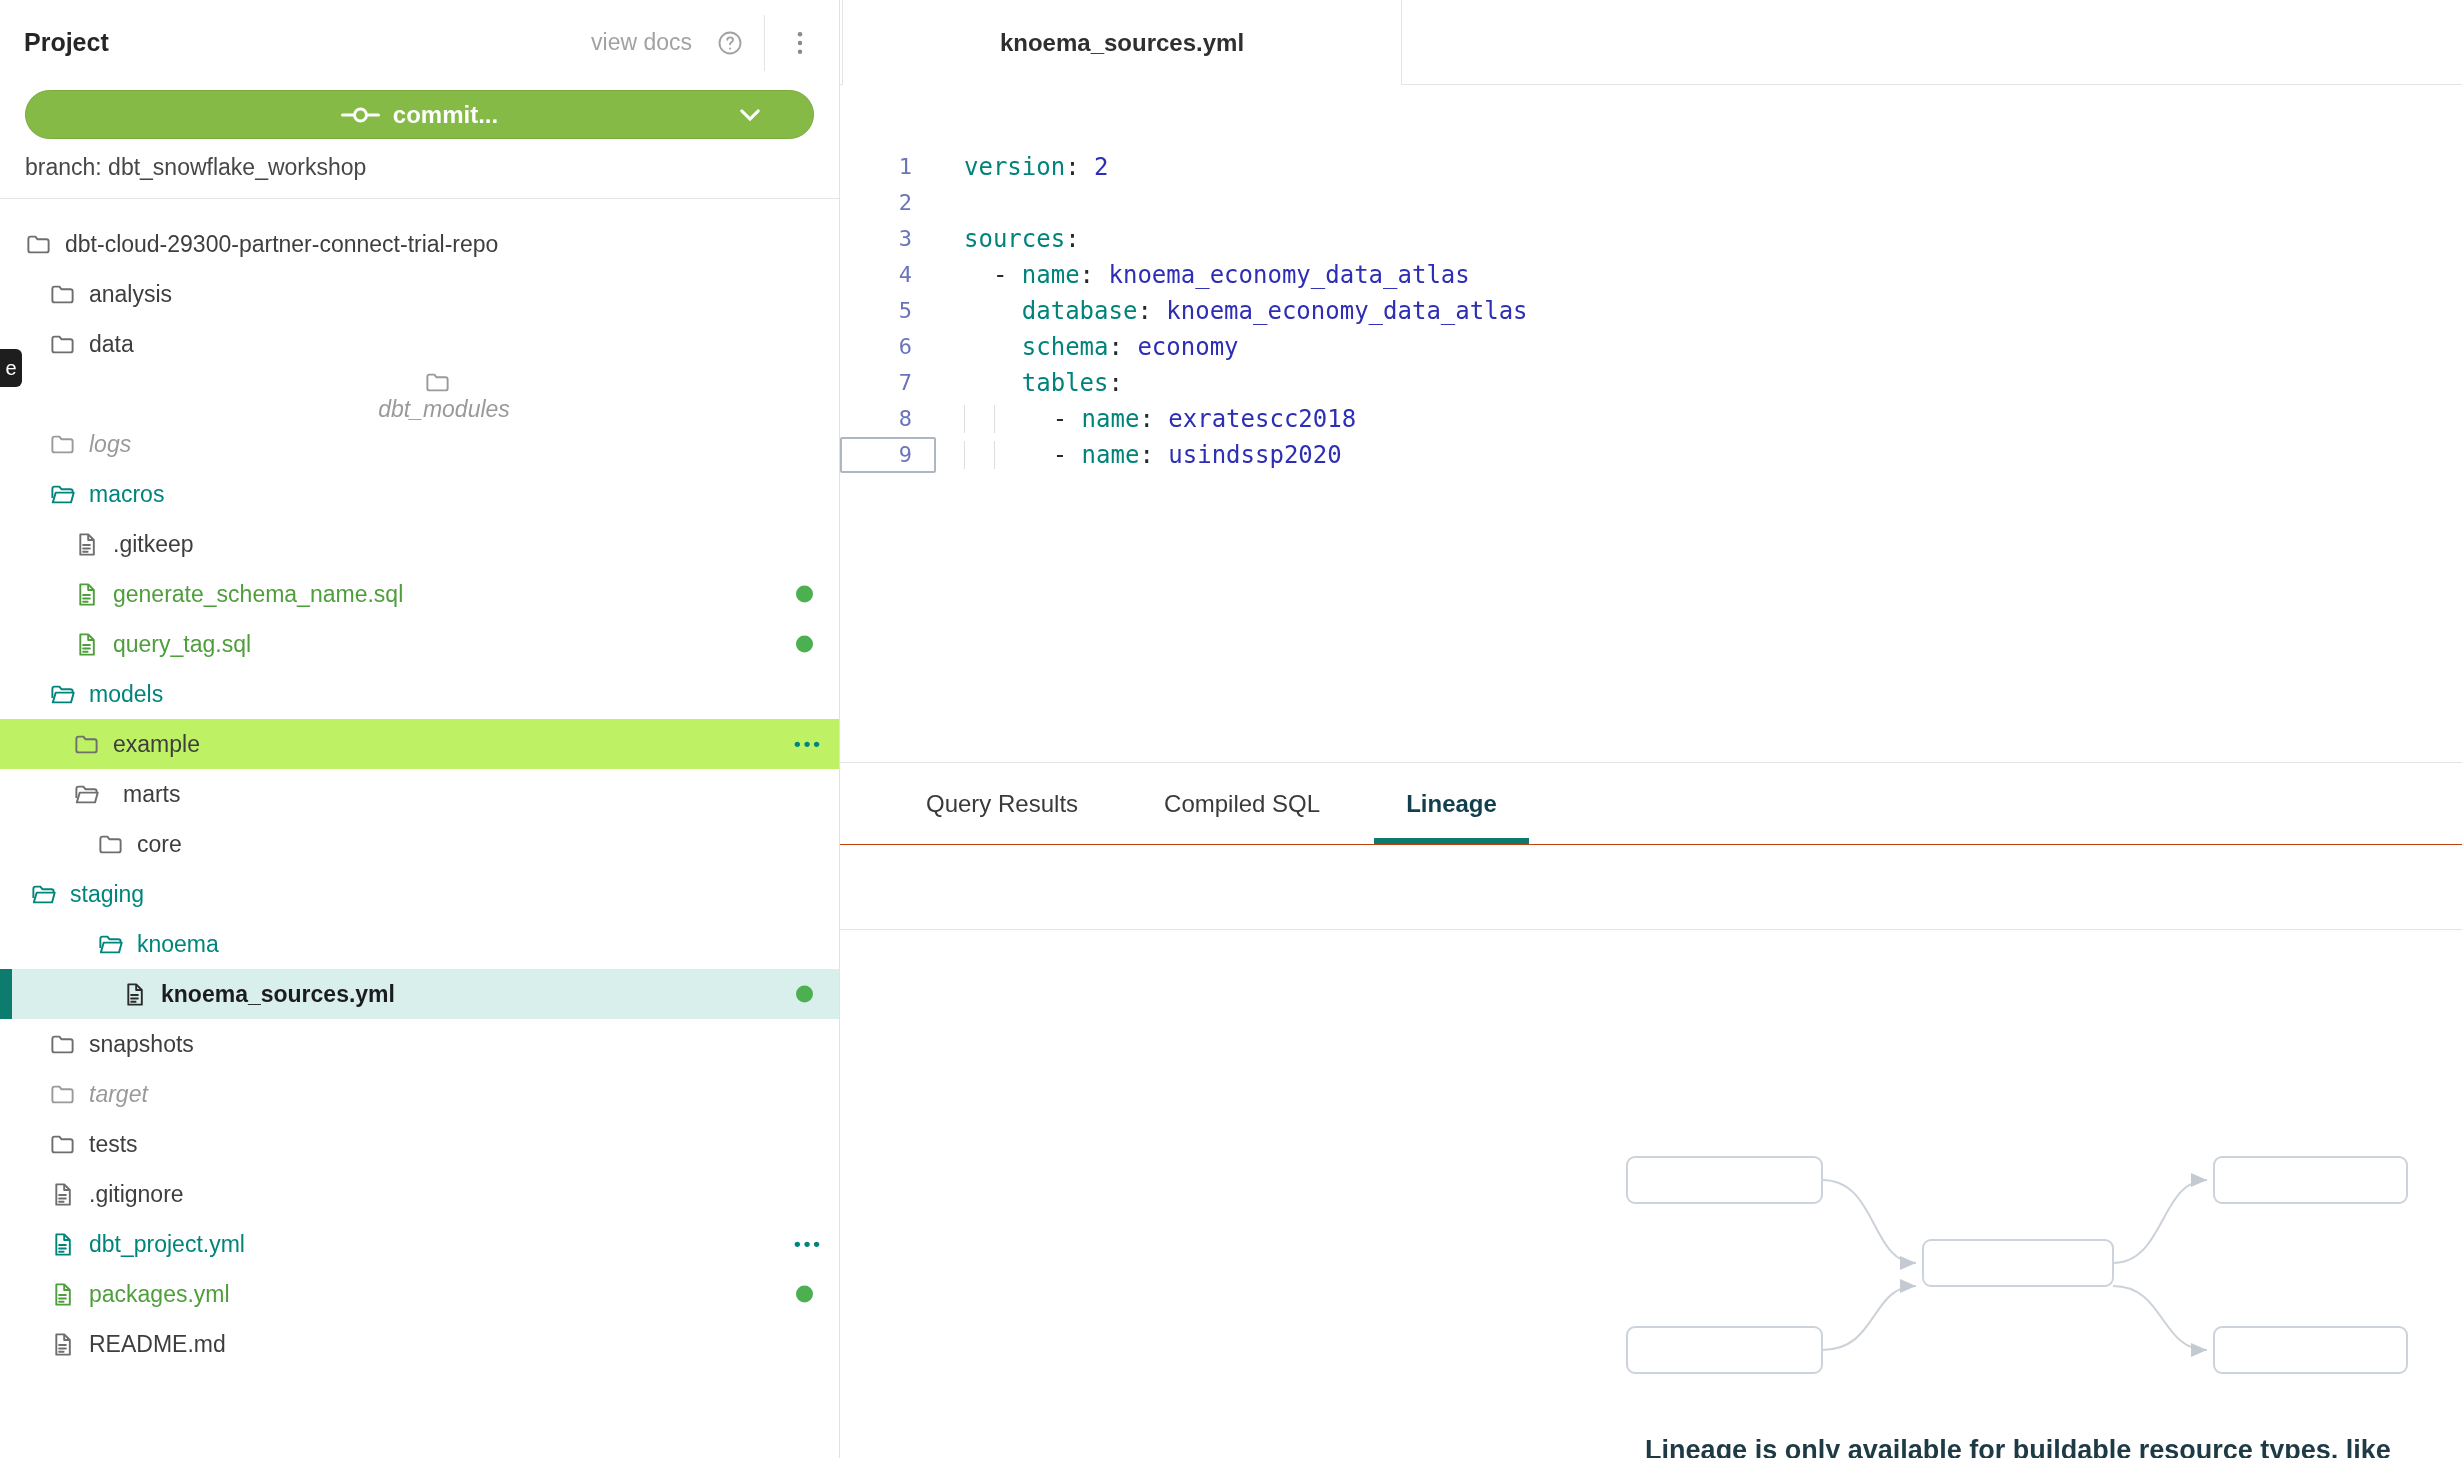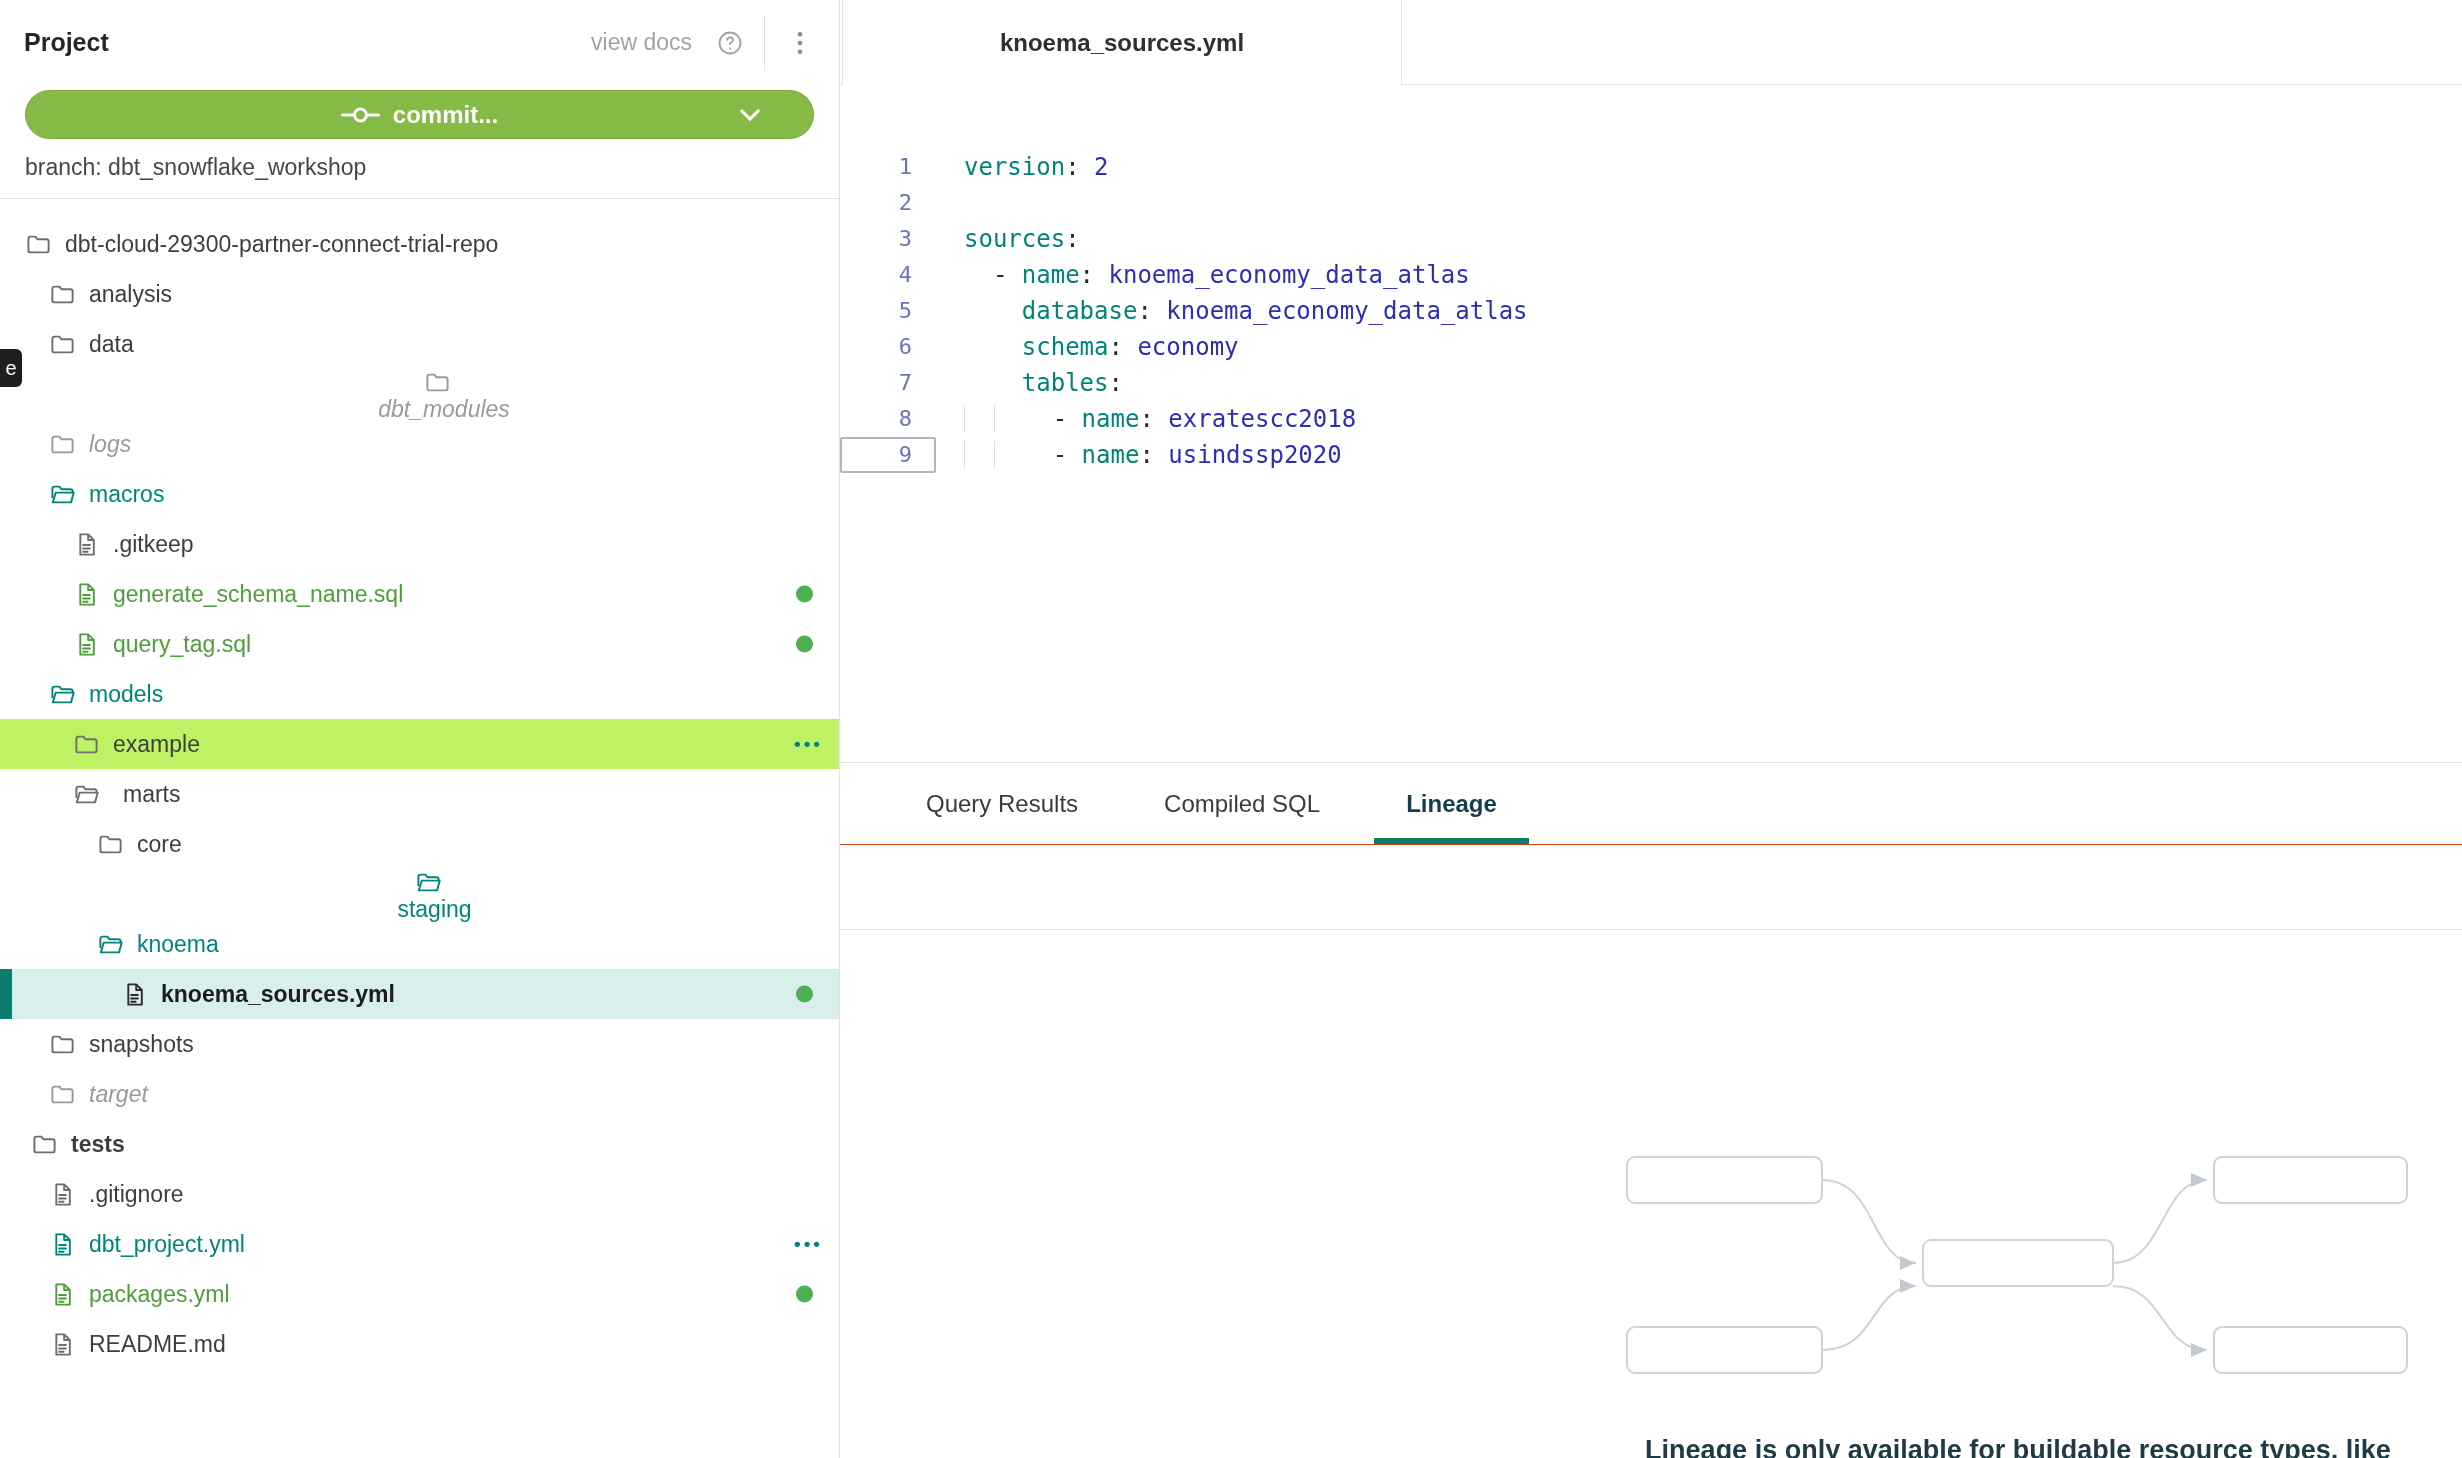--- a/index.html
+++ b/index.html
@@ -243,21 +243,21 @@
           <span class="tree-label">marts</span>
         </div>
         <div class="tree-row" style="padding-left: 97px;">
           <span class="tree-icon">
             <svg viewBox="0 0 24 24" fill="none" stroke="currentColor" stroke-width="1.7" stroke-linejoin="round">
               <path d="M3 7c0-1.1.9-2 2-2h4.2l1.8 2.3H19c1.1 0 2 .9 2 2V17c0 1.1-.9 2-2 2H5c-1.1 0-2-.9-2-2V7z"></path>
             </svg>
           </span>
           <span class="tree-label">core</span>
         </div>
-        <div class="tree-row" style="padding-left: 30px; flex-direction: column;">
+        <div class="tree-row" style="padding-left: 30px;">
           <span class="tree-icon st-teal">
             <svg viewBox="0 0 24 24" fill="none" stroke="currentColor" stroke-width="1.7" stroke-linejoin="round">
               <path d="M3 15V7c0-1.1.9-2 2-2h4.2L11 7.3h8c1.1 0 2 .9 2 2v1"></path>
               <path d="M6 10.3h16L19.6 19H3.4L6 10.3z"></path>
             </svg>
           </span>
           <span class="tree-label st-teal">staging</span>
         </div>
         <div class="tree-row" style="padding-left: 97px;">
           <span class="tree-icon st-teal">
@@ -288,21 +288,21 @@
           <span class="tree-label">snapshots</span>
         </div>
         <div class="tree-row" style="padding-left: 49px;">
           <span class="tree-icon st-muted">
             <svg viewBox="0 0 24 24" fill="none" stroke="currentColor" stroke-width="1.7" stroke-linejoin="round">
               <path d="M3 7c0-1.1.9-2 2-2h4.2l1.8 2.3H19c1.1 0 2 .9 2 2V17c0 1.1-.9 2-2 2H5c-1.1 0-2-.9-2-2V7z"></path>
             </svg>
           </span>
           <span class="tree-label st-muted">target</span>
         </div>
-        <div class="tree-row" style="padding-left: 31px; font-weight: bold;">
+        <div class="tree-row" style="padding-left: 49px;">
           <span class="tree-icon">
             <svg viewBox="0 0 24 24" fill="none" stroke="currentColor" stroke-width="1.7" stroke-linejoin="round">
               <path d="M3 7c0-1.1.9-2 2-2h4.2l1.8 2.3H19c1.1 0 2 .9 2 2V17c0 1.1-.9 2-2 2H5c-1.1 0-2-.9-2-2V7z"></path>
             </svg>
           </span>
           <span class="tree-label">tests</span>
         </div>
         <div class="tree-row" style="padding-left: 49px;">
           <span class="tree-icon">
             <svg viewBox="0 0 24 24" fill="none" stroke="currentColor" stroke-width="1.7" stroke-linejoin="round">

